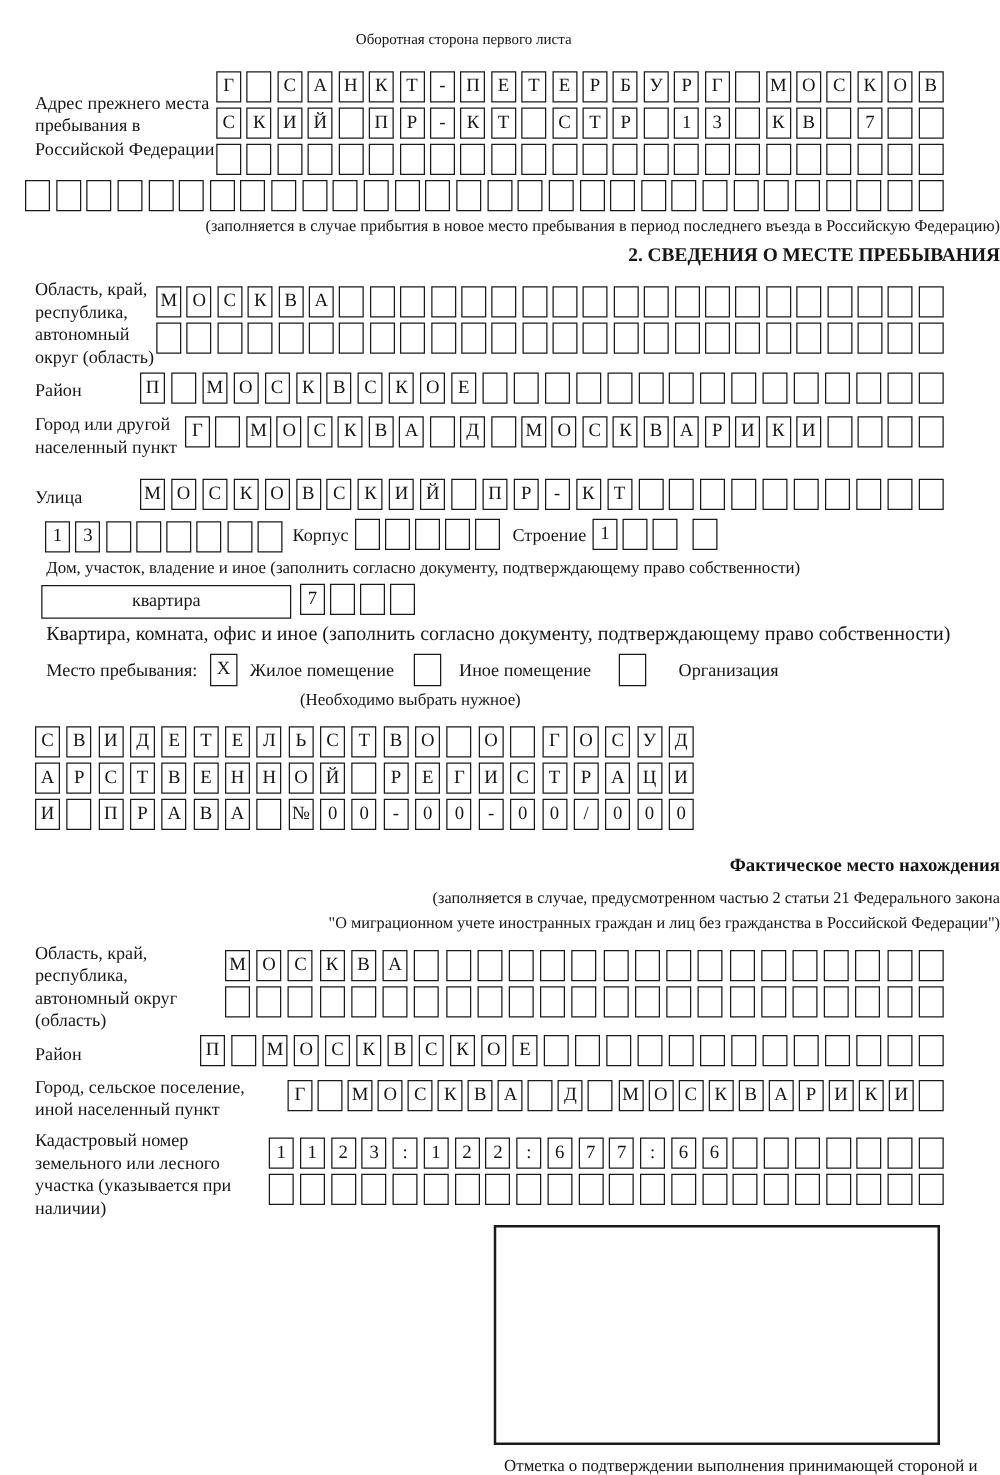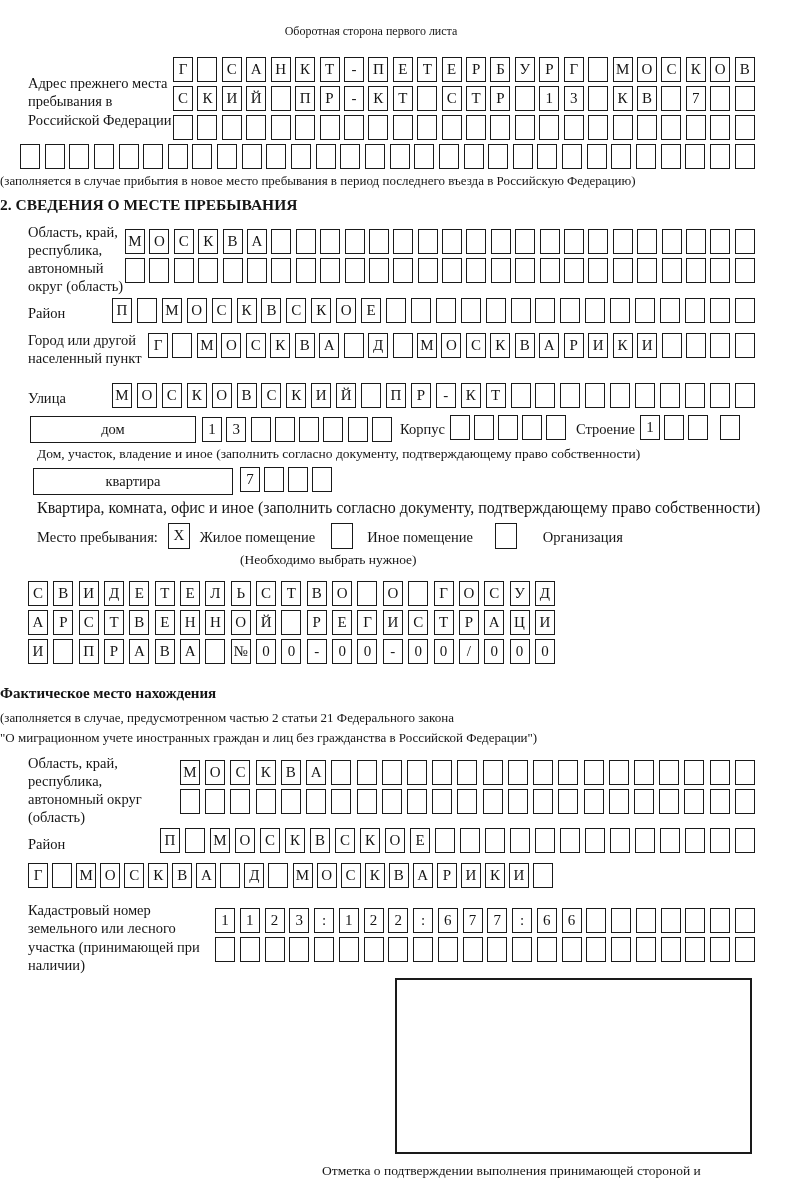--- a/index.html
+++ b/index.html
@@ -21,21 +21,21 @@
   .cellrow { display: flex; justify-content: space-between; height: 25px; margin-bottom: 4px; }
   .cellrow.tight { justify-content: flex-start; gap: 4px; }
   .cell {
     flex: none;
     width: 20px; height: 25px;
     border: 1.6px solid #1a1a1a;
     display: flex; align-items: center; justify-content: center;
     font-size: 15px; font-family: "Liberation Serif", serif;
   }
   .caption { font-size: 13px; }
-  .center { text-align: left; }
+  .center { text-align: right; }
   .bold { font-weight: bold; }
 
   .widebox {
     border: 1.6px solid #1a1a1a; height: 27px;
     display: flex; align-items: center; justify-content: center;
     font-size: 14.5px;
   }
   .chk {
     flex: none; width: 22px; height: 26px;
     border: 1.6px solid #1a1a1a;
@@ -319,21 +319,20 @@
       <span class="cell"></span>
       <span class="cell"></span>
       <span class="cell"></span>
       <span class="cell"></span>
       <span class="cell"></span>
       <span class="cell"></span>
     </div>
 </div>
 
 <div class="flexrow" style="margin:3px 0 0 30px;align-items:center;">
-  <div class="widebox" style="width:166px;">дом</div>
   <div class="cellrow" style="width:190px;margin:0 0 0 6px;">
       <span class="cell">1</span>
       <span class="cell">3</span>
       <span class="cell"></span>
       <span class="cell"></span>
       <span class="cell"></span>
       <span class="cell"></span>
       <span class="cell"></span>
       <span class="cell"></span>
     </div>
@@ -537,20 +536,21 @@
       <span class="cell"></span>
       <span class="cell"></span>
       <span class="cell"></span>
       <span class="cell"></span>
       <span class="cell"></span>
       <span class="cell"></span>
     </div>
 </div>
 
 <div class="flexrow" style="margin:2px 0 0 28px;min-height:36px;">
+  <div class="lbl" style="width:202px;">Город, сельское поселение, иной населенный пункт</div>
   <div class="cellrow" style="width:525px;">
       <span class="cell">Г</span>
       <span class="cell"></span>
       <span class="cell">М</span>
       <span class="cell">О</span>
       <span class="cell">С</span>
       <span class="cell">К</span>
       <span class="cell">В</span>
       <span class="cell">А</span>
       <span class="cell"></span>
@@ -564,21 +564,21 @@
       <span class="cell">А</span>
       <span class="cell">Р</span>
       <span class="cell">И</span>
       <span class="cell">К</span>
       <span class="cell">И</span>
       <span class="cell"></span>
     </div>
 </div>
 
 <div class="flexrow" style="margin:4px 0 0 28px;min-height:66px;">
-  <div class="lbl" style="width:187px;">Кадастровый номер земельного или лесного участка (принимающей при наличии)</div>
+  <div class="lbl" style="width:187px;">Кадастровый номер земельного или лесного участка (указывается при наличии)</div>
   <div style="width:540px;">
     <div class="cellrow">
         <span class="cell">1</span>
         <span class="cell">1</span>
         <span class="cell">2</span>
         <span class="cell">3</span>
         <span class="cell">:</span>
         <span class="cell">1</span>
         <span class="cell">2</span>
         <span class="cell">2</span>

